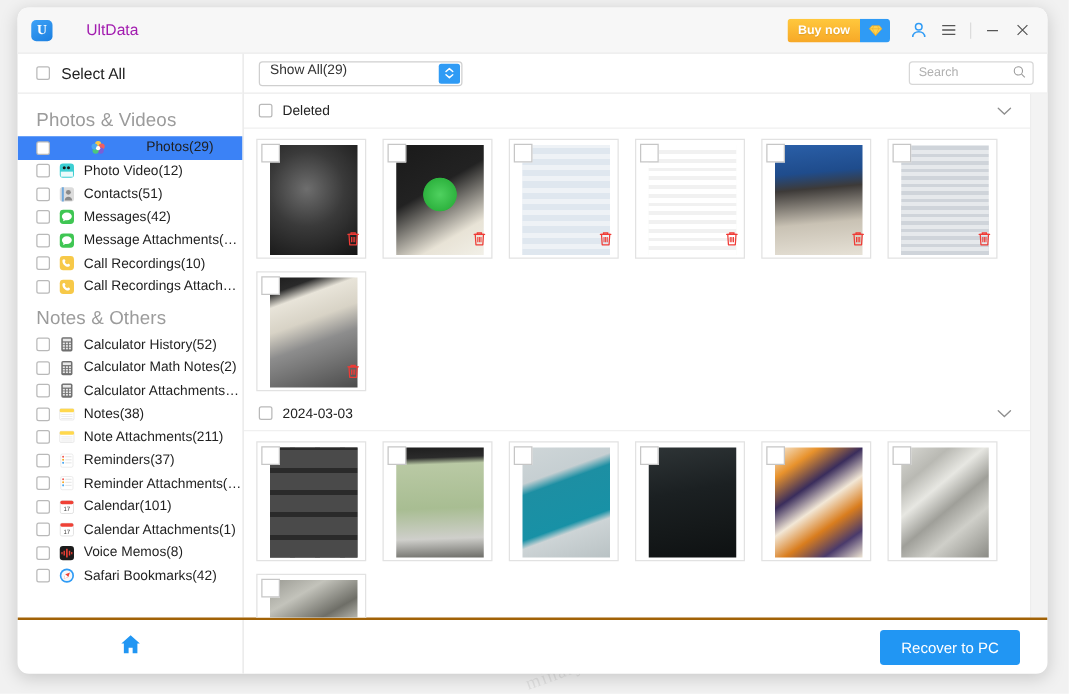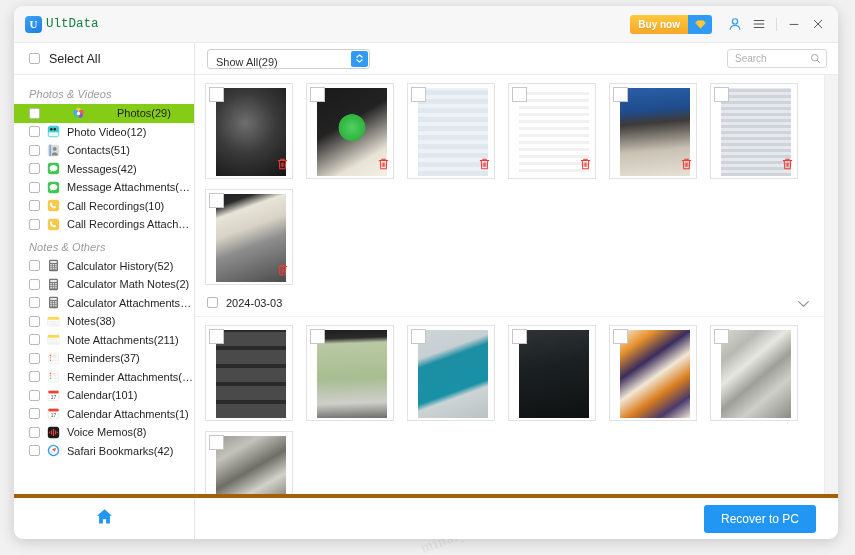--- a/index.html
+++ b/index.html
@@ -35,21 +35,21 @@
     display:flex; align-items:center; padding:0 8px 0 11px;
     border-bottom:1px solid #ececec;
   }
   .logo {
     width:17px; height:17px; border-radius:4px;
     background:linear-gradient(150deg,#3ea2f7,#1b7fe0);
     display:flex; align-items:center; justify-content:center;
     color:#fff; font-size:11px; font-weight:bold; font-family:"Liberation Serif", serif;
     line-height:1;
   }
-  .app-title { margin-left:4px; font-size:12.5px; color:#15803d;font-family:Liberation Mono, monospace; }
+  .app-title { margin-left:27px; font-size:12.5px; color:#a21caf; }
   .tb-spacer { flex:1; }
 
   .buynow {
     height:19px; display:flex; align-items:center; border-radius:3px;
     overflow:hidden; cursor:pointer; margin-right:11px;
   }
   .buynow-txt {
     background:linear-gradient(180deg,#fcc council,#f5a623);
     background:linear-gradient(180deg,#ffc83d,#f7a827);
     color:#fff; font-size:10px; font-weight:bold; padding:0 8px;
@@ -82,41 +82,41 @@
     cursor:pointer;
   }
   .selectall .cb { margin-right:9px; }
   .sb-scroll { flex:1; overflow:hidden; padding-top:6px; }
 
   .cb {
     width:11px; height:11px; min-width:11px; border:1px solid #b9b9b9;
     border-radius:2px; background:#fff; display:inline-block;
   }
   .group-label {
-    font-size:11px; color:#9b9b9b; padding:7px 0 4px 15px; letter-spacing:.1px;font-style:italic;
+    font-size:15px; color:#9b9b9b; padding:7px 0 4px 15px; letter-spacing:.1px;
   }
   .sb-item {
     height:18.5px; display:flex; align-items:center; padding-left:15px;
     font-size:11px; color:#1f1f1f; cursor:pointer; gap:7px;
   }
-  .sb-item.sel { background:#84cc16;gap:32px; }
+  .sb-item.sel { background:#3b82f6;gap:32px; }
   .sb-item.dim { color:#b6b6b6; }
   .sb-item.dim .cb { border-color:#d8d8d8; }
   .sb-label { white-space:nowrap; overflow:hidden; text-overflow:ellipsis; }
   .ico { width:13px; height:13px; min-width:13px; border-radius:3px; display:block; }
 
   
   .main { flex:1; display:flex; flex-direction:column; min-width:0; }
   .toolbar {
     height:32px; min-height:32px; border-bottom:1px solid #ececec;
     display:flex; align-items:center; padding:0 11px 0 12px; gap:10px;
   }
   .select-wrap {
     width:163px; height:20px; border:1px solid #cfcfcf; border-radius:3px;
-    background:#fff; display:flex; align-items:flex-end; position:relative; cursor:pointer;
+    background:#fff; display:flex; align-items:flex-start; position:relative; cursor:pointer;
   }
   .select-val { font-size:11px; color:#333; padding-left:8px; }
   .stepper {
     position:absolute; right:1px; top:1px; width:17px; height:16px;
     background:#2f9bf5; border-radius:2px; display:flex;
     flex-direction:column; align-items:center; justify-content:center; gap:1px;
   }
   .search-box {
     margin-left:auto; width:100px; height:19px; border:1px solid #d7d7d7;
     border-radius:3px; background:#fff; display:flex; align-items:center;
@@ -147,21 +147,21 @@
   .thumb-img { position:absolute; left:10px; top:4px; width:70px; height:88px;
                background-size:cover; background-position:center; }
   .tcb {
     position:absolute; left:3px; top:3px; width:15px; height:15px;
     background:#fff; border:1px solid #c6c6c6; z-index:2;
   }
   .trash { position:absolute; right:4px; bottom:4px; z-index:2; }
 
   
   .footer {
-    height:45px; min-height:45px; border-top:4px solid #a16207;
+    height:45px; min-height:45px; border-top:2px solid #a16207;
     display:flex; 
   }
   .foot-left {
     width:181px; min-width:181px; height:100%; border-right:1px solid #e6e6e6;
     display:flex; align-items:center; justify-content:center;
   }
   .foot-right { flex:1; display:flex; align-items:center; justify-content:flex-end; padding-right:22px; }
   .recover {
     background:#2196f3; color:#fff; font-size:12px; border:0; border-radius:3px;
     padding:7px 17px; cursor:pointer; font-family:"Liberation Sans", sans-serif;
@@ -455,20 +455,27 @@
             <svg width="11" height="11" viewBox="0 0 14 14">
                 <circle cx="6" cy="6" r="4.2" fill="none" stroke="#9a9a9a" stroke-width="1.1"></circle>
                 <path d="M9.2 9.2L12.6 12.6" stroke="#9a9a9a" stroke-width="1.1"></path>
               </svg>
           </span>
         </div>
       </div>
 
       <div class="grid-area">
         <div class="grid-scroll" id="gridScroll">
+            <div class="sec-head">
+              <span class="cb"></span>
+              <span class="sec-title">Deleted</span>
+              <span class="chev"><svg width="13" height="8" viewBox="0 0 14 9">
+                  <path d="M1.5 1.8L7 7l5.5-5.2" fill="none" stroke="#8e8e8e" stroke-width="1.2" stroke-linecap="round"></path>
+                </svg></span>
+            </div>
             <div class="thumbs">
               <div class="thumb">
                 <div class="thumb-img" style="background: radial-gradient(circle at 42% 40%, rgb(110, 110, 110) 0%, rgb(58, 58, 58) 45%, rgb(20, 20, 20) 100%) 0% 0% / cover;"></div>
                 <span class="tcb"></span>
                 <span class="trash"><svg width="11" height="12" viewBox="0 0 12 13">
                     <path d="M1.4 2.6h9.2M4.2 2.6V1.4h3.6v1.2" fill="none" stroke="#ef3b36" stroke-width="1.1" stroke-linecap="round"></path>
                     <path d="M2.4 2.6h7.2l-.6 9.2H3z" fill="none" stroke="#ef3b36" stroke-width="1.1" stroke-linejoin="round"></path>
                     <path d="M4.6 5v4.6M6 5v4.6M7.4 5v4.6" stroke="#ef3b36" stroke-width=".9"></path>
                   </svg></span>
               </div>

